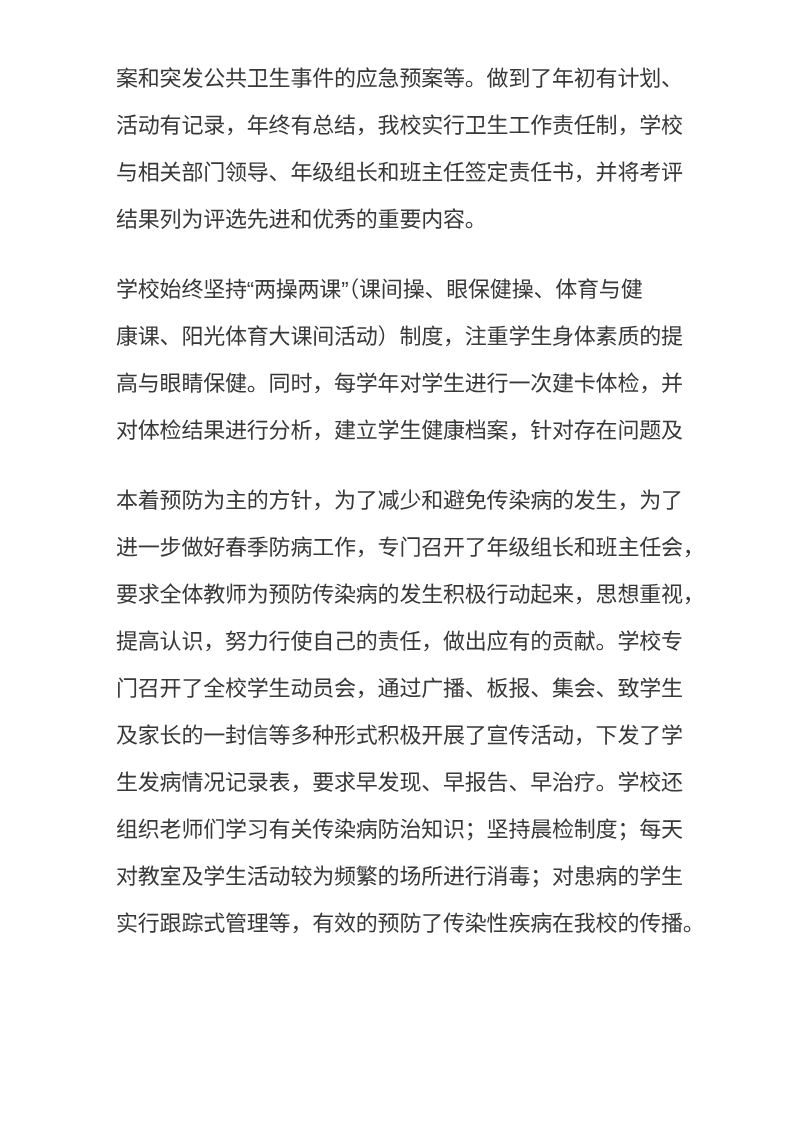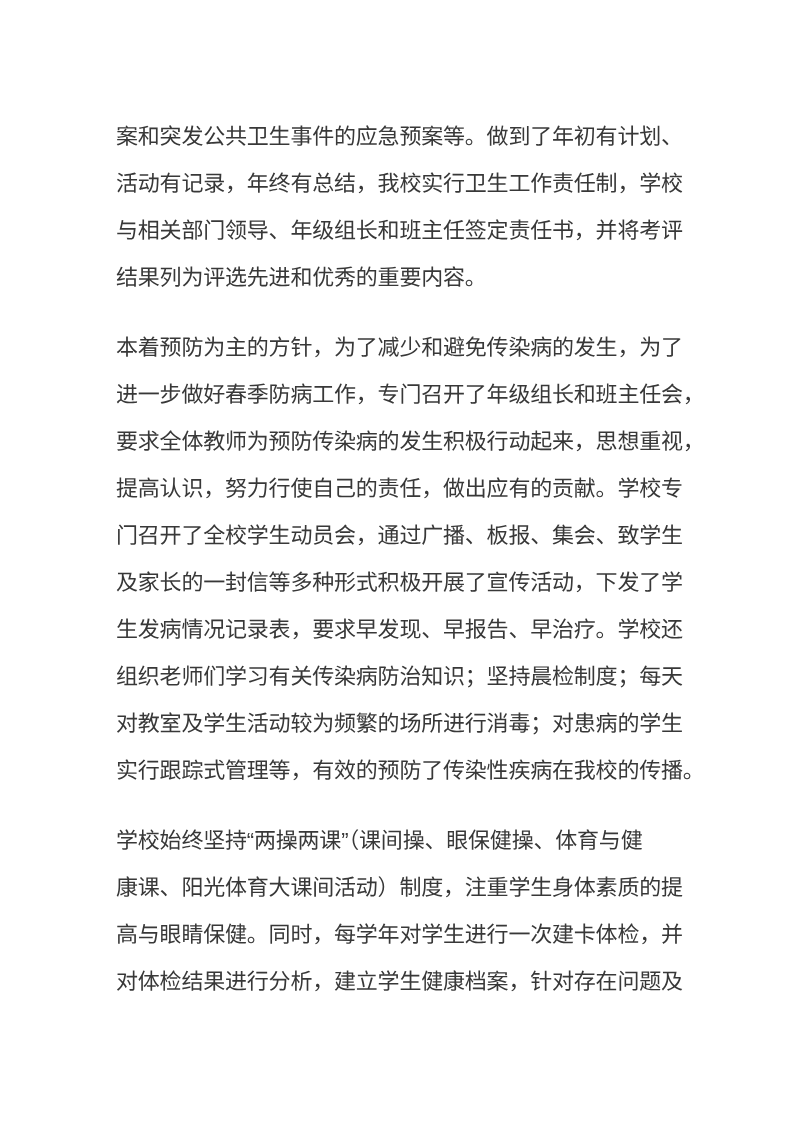--- a/index.html
+++ b/index.html
@@ -10,21 +10,21 @@
   body {
     width: 793px;
     height: 1122px;
     overflow: hidden;
     font-family: "Liberation Sans", "DejaVu Sans", sans-serif;
   }
   .page {
     box-sizing: border-box;
     width: 793px;
     height: 1122px;
-    padding: 113px 77px 0 116px;
+    padding: 55px 77px 0 116px;
     background: #ffffff;
   }
   .para, .heading {
     margin: 0;
     width: 600px;
     font-size: 22px;
     font-weight: 400;
     line-height: 47px;
     letter-spacing: -0.2px;
     color: #383838;
@@ -40,28 +40,28 @@
 </head>
 <body>
 
 <div class="page">
   <p class="para">案和突发公共卫生事件的应急预案等。做到了年初有计划、
 活动有记录，年终有总结，我校实行卫生工作责任制，学校
 与相关部门领导、年级组长和班主任签定责任书，并将考评
 结果列为评选先进和优秀的重要内容。</p>
 
 
+  <p class="para">学校始终坚持“两操两课”（课间操、眼保健操、体育与健
+康课、阳光体育大课间活动）制度，注重学生身体素质的提
+高与眼睛保健。同时，每学年对学生进行一次建卡体检，并
+对体检结果进行分析，建立学生健康档案，针对存在问题及</p>
+
   <p class="para">本着预防为主的方针，为了减少和避免传染病的发生，为了
 进一步做好春季防病工作，专门召开了年级组长和班主任会，
 要求全体教师为预防传染病的发生积极行动起来，思想重视，
 提高认识，努力行使自己的责任，做出应有的贡献。学校专
 门召开了全校学生动员会，通过广播、板报、集会、致学生
 及家长的一封信等多种形式积极开展了宣传活动，下发了学
 生发病情况记录表，要求早发现、早报告、早治疗。学校还
 组织老师们学习有关传染病防治知识；坚持晨检制度；每天
 对教室及学生活动较为频繁的场所进行消毒；对患病的学生
 实行跟踪式管理等，有效的预防了传染性疾病在我校的传播。</p>
-
-  <p class="para">学校始终坚持“两操两课”（课间操、眼保健操、体育与健
-康课、阳光体育大课间活动）制度，注重学生身体素质的提
-高与眼睛保健。同时，每学年对学生进行一次建卡体检，并
-对体检结果进行分析，建立学生健康档案，针对存在问题及</p>
 </div>
 
 </body></html>

